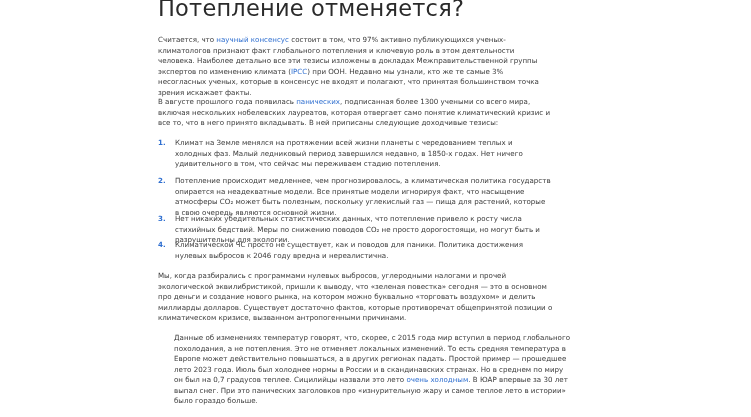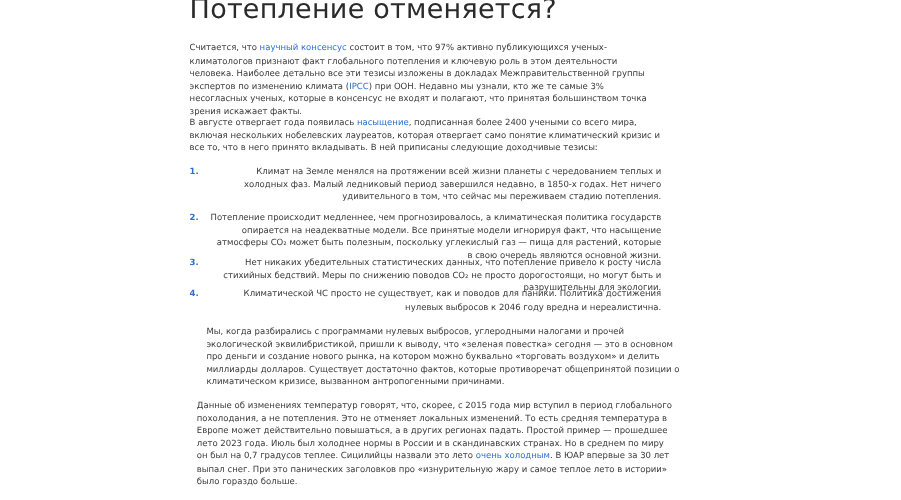--- a/index.html
+++ b/index.html
@@ -5,37 +5,37 @@
   html, body { margin: 0; padding: 0; background: #ffffff; }
   body { width: 751px; height: 417px; overflow: hidden; position: relative; font-family: "DejaVu Sans", sans-serif; color: #2b2b2b; }
   .article { position: absolute; left: 158px; top: 0; width: 400px; }
   h1 { margin: 0; position: absolute; top: -5px; left: 0; font-family: "DejaVu Sans", sans-serif; font-weight: 400; font-size: 22.5px; letter-spacing: 0.2px; color: #2a2a2a; white-space: nowrap; }
   p { margin: 0; font-size: 7.1px; line-height: 10.5px; color: #3a3a3a; }
   a { color: #2f6fd0; text-decoration: none; }
   .p1 { position: absolute; top: 35px; left: 0; width: 392px; }
   .p2 { position: absolute; top: 97px; left: 0; width: 396px; }
   .li { position: absolute; left: 0; width: 400px; }
   .num { position: absolute; left: 0; top: 0; font-size: 7.1px; line-height: 10.5px; color: #2f6fd0; font-weight: 700; }
-  .li p { margin-left: 17px; width: 376px; text-align: right; }
+  .li p { margin-left: 17px; width: 376px; }
   .li1 { top: 138px; }
   .li2 { top: 176px; }
   .li3 { top: 214px; }
   .li4 { top: 240px; }
-  .p3 { position: absolute; top: 271px; left: 14px; width: 395px; }
-  .p4 { position: absolute; top: 333px; left: 6px; width: 400px; }
+  .p3 { position: absolute; top: 271px; left: 0; width: 395px; }
+  .p4 { position: absolute; top: 333px; left: 16px; width: 400px; }
 </style>
 </head>
 <body>
 
 <div class="article">
   <h1>Потепление отменяется?</h1>
 
   <p class="p1"><span>Считается, что </span><a href="#">научный консенсус</a><span> состоит в том, что 97% активно публикующихся ученых-климатологов признают факт глобального потепления и ключевую роль в этом деятельности человека. Наиболее детально все эти тезисы изложены в докладах Межправительственной группы экспертов по изменению климата (</span><a href="#">IPCC</a><span>) при ООН. Недавно мы узнали, кто же те самые 3% несогласных ученых, которые в консенсус не входят и полагают, что принятая большинством точка зрения искажает факты.</span></p>
 
-  <p class="p2"><span>В августе отвергает года появилась </span><a href="#">насыщение</a><span>, подписанная более 2400 учеными со всего мира, включая нескольких нобелевских лауреатов, которая отвергает само понятие климатический кризис и все то, что в него принято вкладывать. В ней приписаны следующие доходчивые тезисы:</span></p>
+  <p class="p2"><span>В августе прошлого года появилась </span><a href="#">панических</a><span>, подписанная более 1300 учеными со всего мира, включая нескольких нобелевских лауреатов, которая отвергает само понятие климатический кризис и все то, что в него принято вкладывать. В ней приписаны следующие доходчивые тезисы:</span></p>
 
   <div>
     <div class="li li1">
       <span class="num">1.</span>
       <p>Климат на Земле менялся на протяжении всей жизни планеты с чередованием теплых и холодных фаз. Малый ледниковый период завершился недавно, в 1850-х годах. Нет ничего удивительного в том, что сейчас мы переживаем стадию потепления.</p>
     </div>
     <div class="li li2">
       <span class="num">2.</span>
       <p>Потепление происходит медленнее, чем прогнозировалось, а климатическая политика государств опирается на неадекватные модели. Все принятые модели игнорируя факт, что насыщение атмосферы CO₂ может быть полезным, поскольку углекислый газ — пища для растений, которые в свою очередь являются основной жизни.</p>
     </div>

